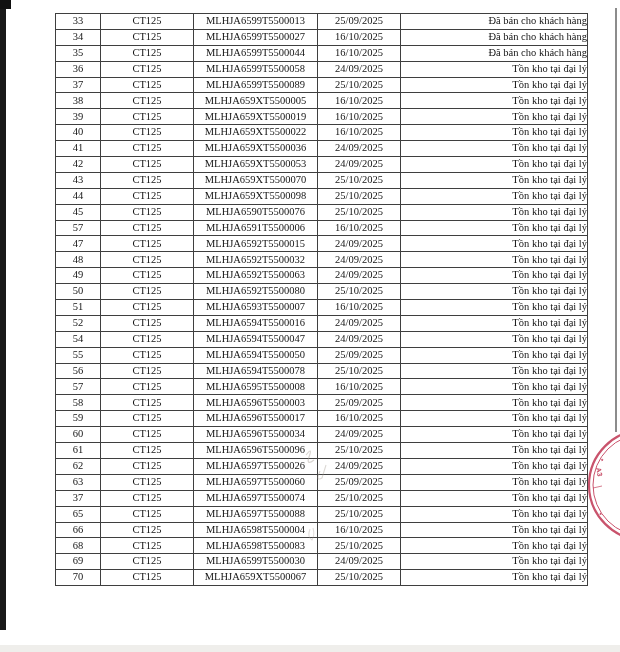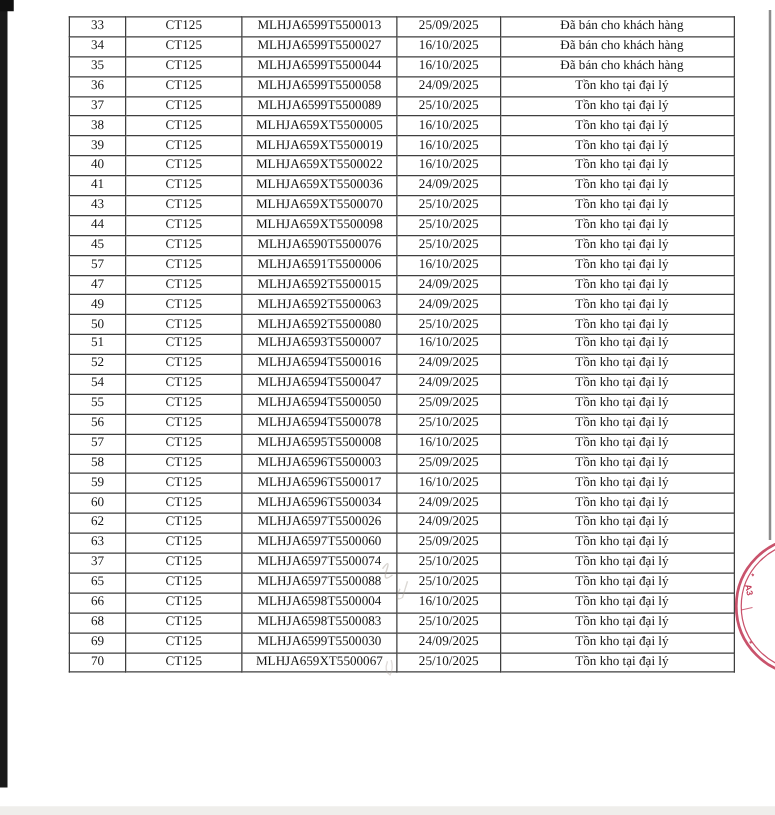--- a/index.html
+++ b/index.html
@@ -43,21 +43,21 @@
     height: 14.9px;
     padding: 0;
     font-size: 10.5px;
     line-height: 1;
     color: #151515;
     text-align: center;
     white-space: nowrap;
     overflow: hidden;
   }
   table.inv td.c4 {
-    text-align: center;
+    text-align: right;
     padding-left: 7px;
   }
   
   .stamp-svg {
     position: absolute; left: 558px; top: 432px;
     pointer-events: none;
   }
   
   .smudge-svg {
     position: absolute; left: 290px; top: 445px;
@@ -138,20 +138,27 @@
         <td class="c4">Tồn kho tại đại lý</td>
       </tr>
       <tr>
         <td class="c0">41</td>
         <td class="c1">CT125</td>
         <td class="c2">MLHJA659XT5500036</td>
         <td class="c3">24/09/2025</td>
         <td class="c4">Tồn kho tại đại lý</td>
       </tr>
       <tr>
+        <td class="c0">42</td>
+        <td class="c1">CT125</td>
+        <td class="c2">MLHJA659XT5500053</td>
+        <td class="c3">24/09/2025</td>
+        <td class="c4">Tồn kho tại đại lý</td>
+      </tr>
+      <tr>
         <td class="c0">43</td>
         <td class="c1">CT125</td>
         <td class="c2">MLHJA659XT5500070</td>
         <td class="c3">25/10/2025</td>
         <td class="c4">Tồn kho tại đại lý</td>
       </tr>
       <tr>
         <td class="c0">44</td>
         <td class="c1">CT125</td>
         <td class="c2">MLHJA659XT5500098</td>
@@ -169,20 +176,27 @@
         <td class="c0">57</td>
         <td class="c1">CT125</td>
         <td class="c2">MLHJA6591T5500006</td>
         <td class="c3">16/10/2025</td>
         <td class="c4">Tồn kho tại đại lý</td>
       </tr>
       <tr>
         <td class="c0">47</td>
         <td class="c1">CT125</td>
         <td class="c2">MLHJA6592T5500015</td>
+        <td class="c3">24/09/2025</td>
+        <td class="c4">Tồn kho tại đại lý</td>
+      </tr>
+      <tr>
+        <td class="c0">48</td>
+        <td class="c1">CT125</td>
+        <td class="c2">MLHJA6592T5500032</td>
         <td class="c3">24/09/2025</td>
         <td class="c4">Tồn kho tại đại lý</td>
       </tr>
       <tr>
         <td class="c0">49</td>
         <td class="c1">CT125</td>
         <td class="c2">MLHJA6592T5500063</td>
         <td class="c3">24/09/2025</td>
         <td class="c4">Tồn kho tại đại lý</td>
       </tr>
@@ -247,20 +261,27 @@
         <td class="c1">CT125</td>
         <td class="c2">MLHJA6596T5500017</td>
         <td class="c3">16/10/2025</td>
         <td class="c4">Tồn kho tại đại lý</td>
       </tr>
       <tr>
         <td class="c0">60</td>
         <td class="c1">CT125</td>
         <td class="c2">MLHJA6596T5500034</td>
         <td class="c3">24/09/2025</td>
+        <td class="c4">Tồn kho tại đại lý</td>
+      </tr>
+      <tr>
+        <td class="c0">61</td>
+        <td class="c1">CT125</td>
+        <td class="c2">MLHJA6596T5500096</td>
+        <td class="c3">25/10/2025</td>
         <td class="c4">Tồn kho tại đại lý</td>
       </tr>
       <tr>
         <td class="c0">62</td>
         <td class="c1">CT125</td>
         <td class="c2">MLHJA6597T5500026</td>
         <td class="c3">24/09/2025</td>
         <td class="c4">Tồn kho tại đại lý</td>
       </tr>
       <tr>

